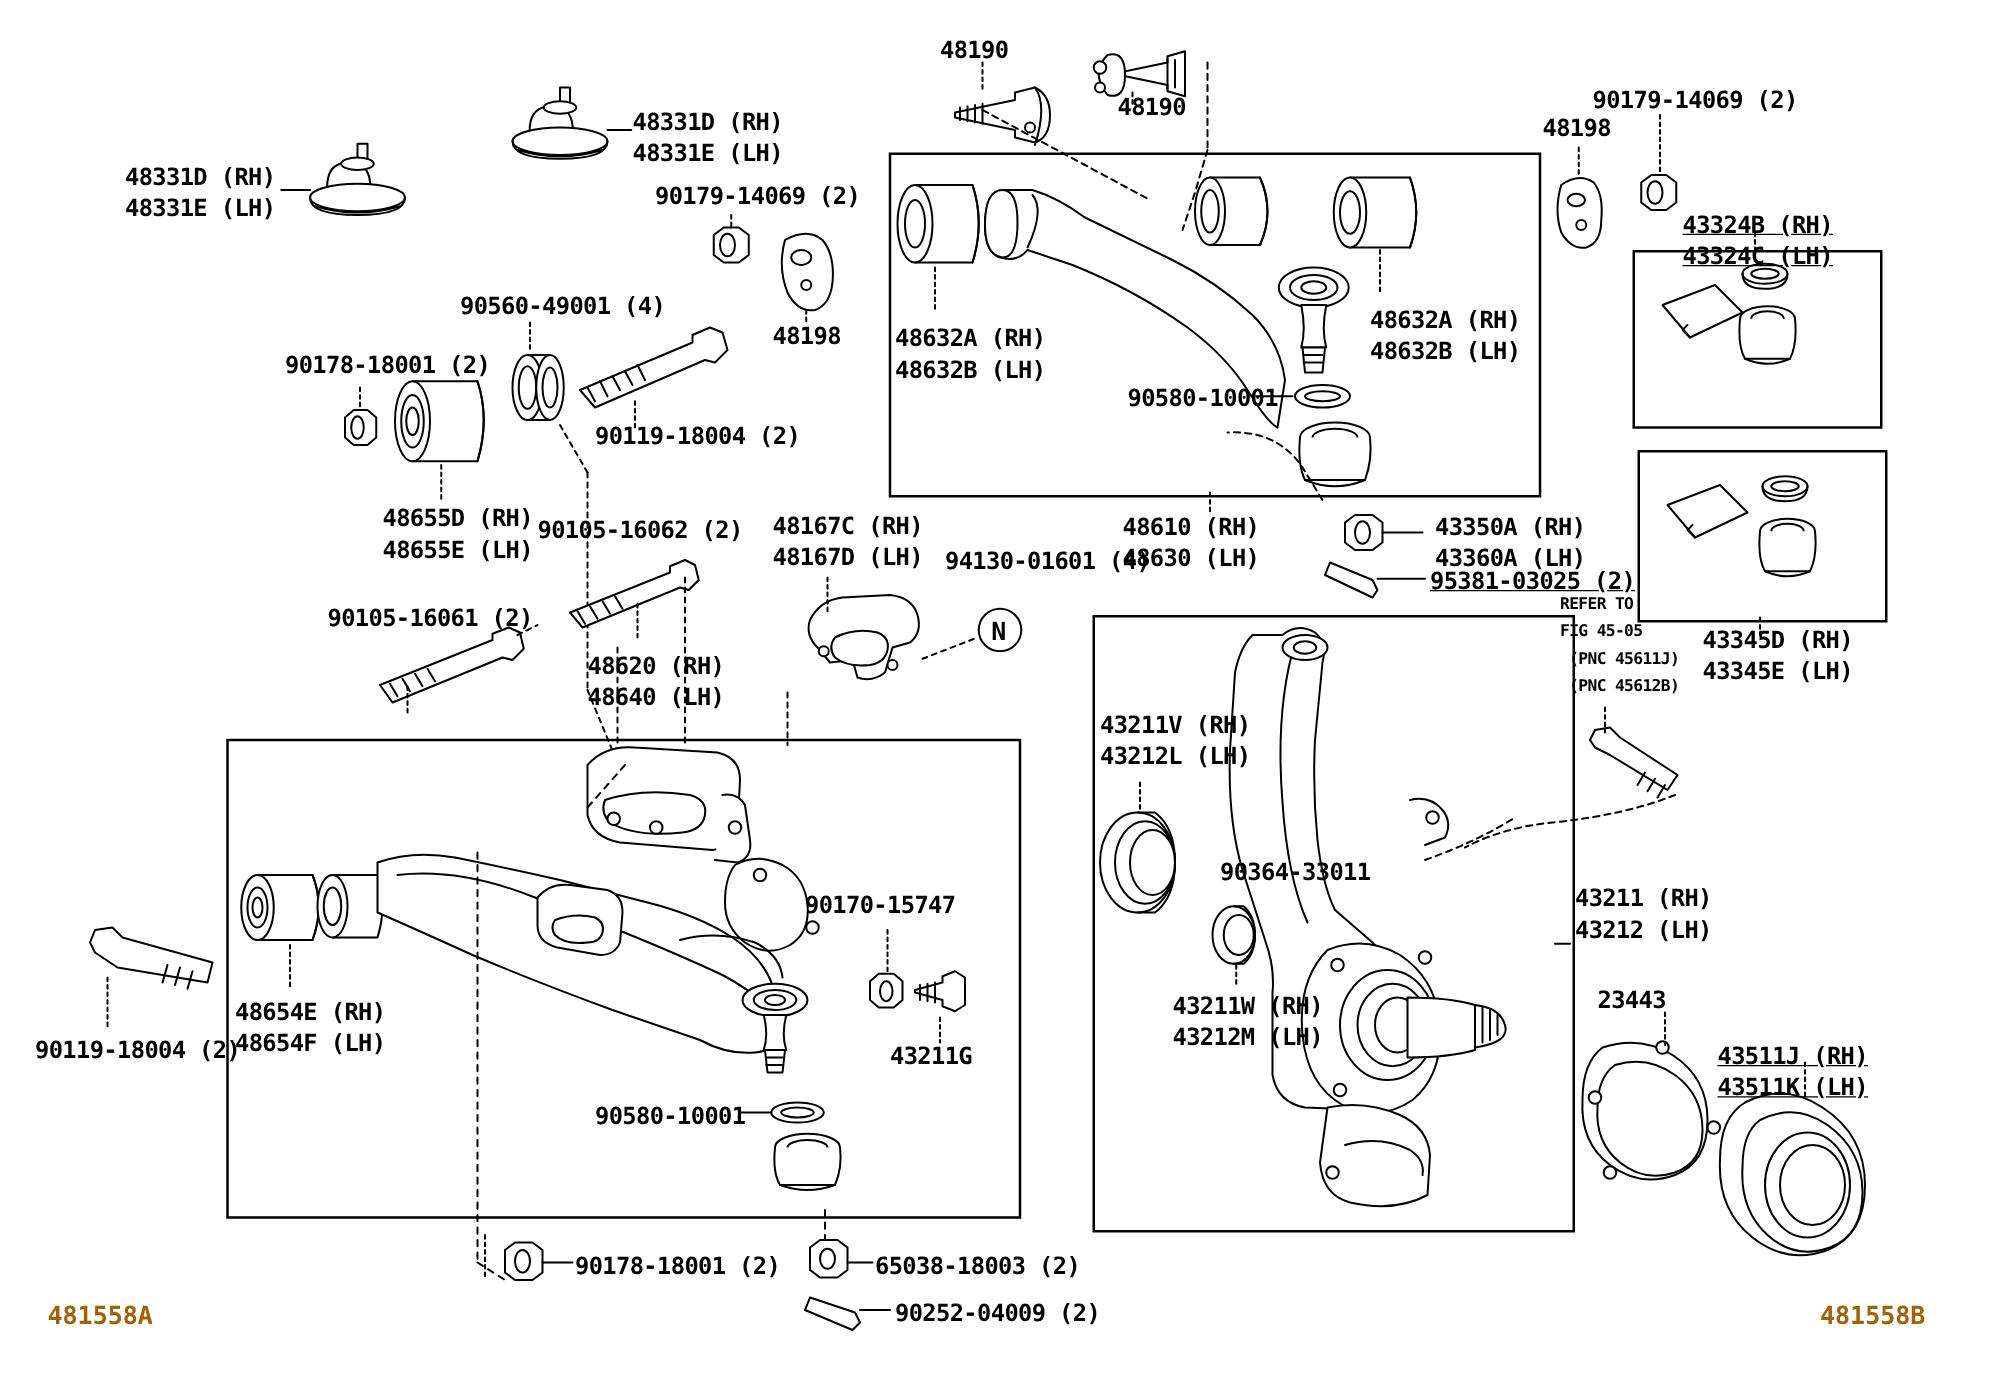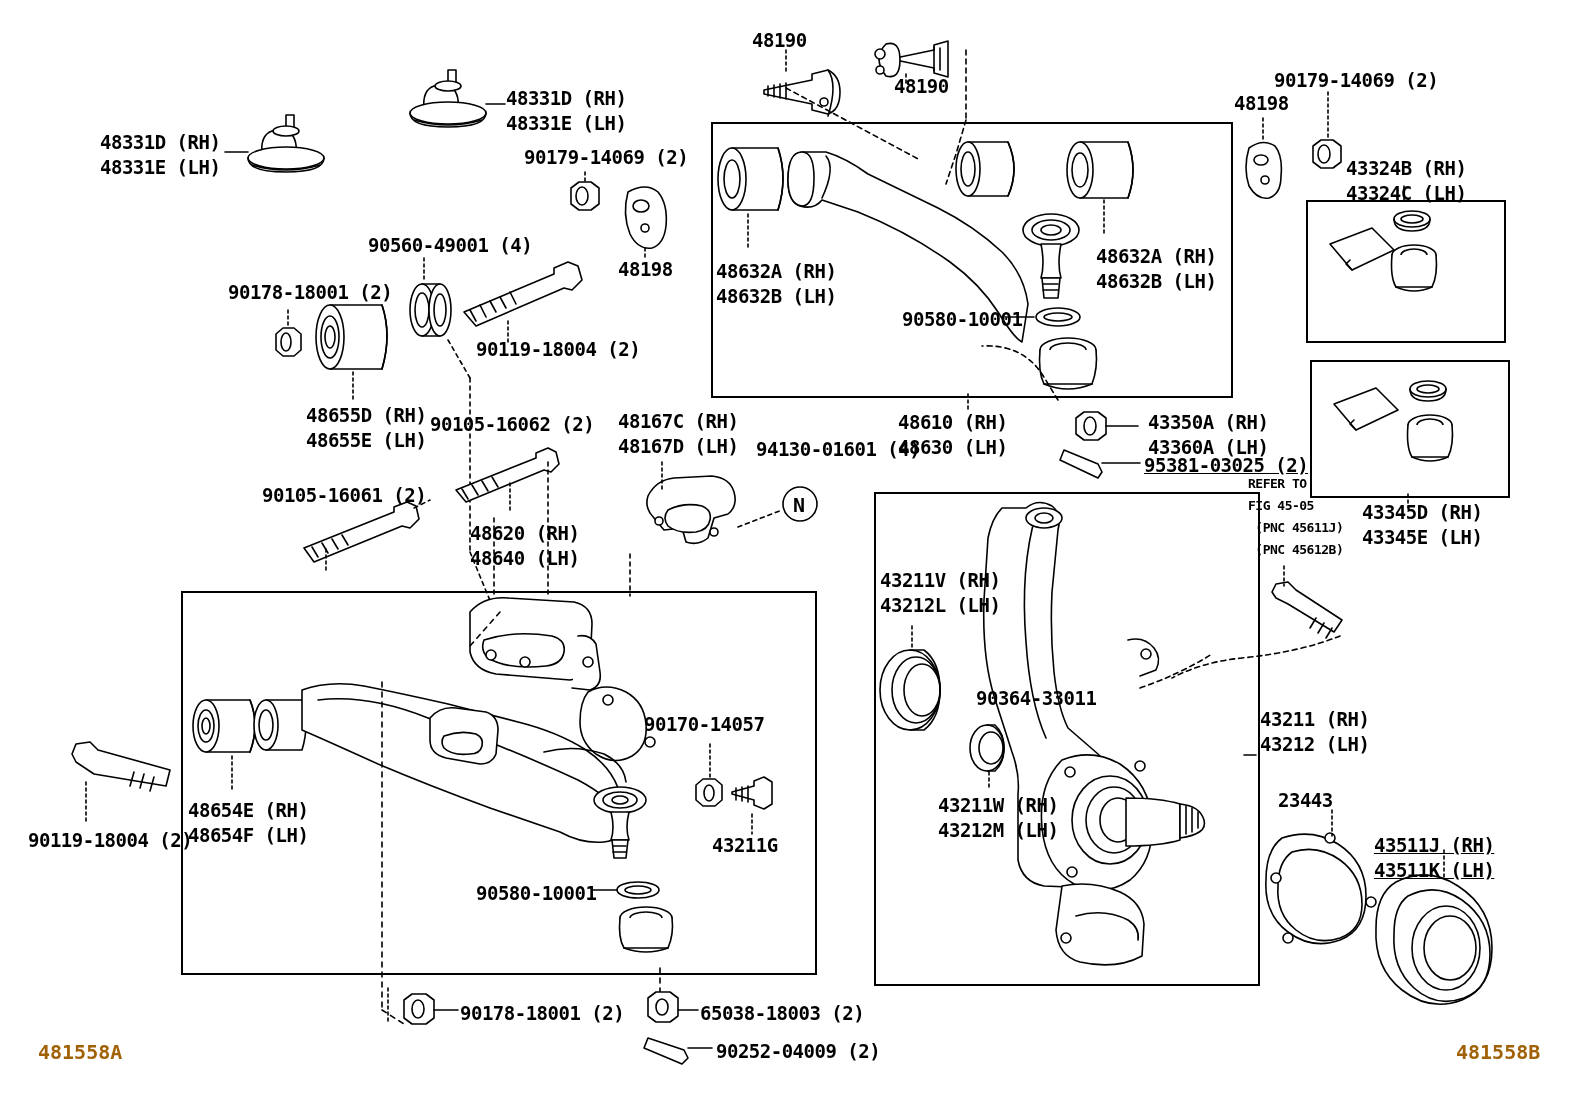--- a/index.html
+++ b/index.html
@@ -539,37 +539,37 @@
 
   <div class="lbl" style="left:1148px;top:410px;">43350A (RH)
 43360A (LH)</div>
 
   <div class="lbl" style="left:1144px;top:453px;text-decoration:underline;">95381-03025 (2)</div>
 
   <div class="lbl" style="left:1274px;top:68px;">90179-14069 (2)</div>
 
   <div class="lbl" style="left:1234px;top:91px;">48198</div>
 
-  <div class="lbl" style="left:1346px;top:156px;">43324B (RH)
+  <div class="lbl" style="left:1346px;top:168px;text-decoration:underline;">43324B (RH)
 43324C (LH)</div>
 
   <div class="lbl" style="left:1362px;top:500px;">43345D (RH)
 43345E (LH)</div>
 
   <div class="lbl sm" style="left:1248px;top:473px;line-height:22px;">REFER TO
 FIG 45-05
  (PNC 45611J)
  (PNC 45612B)</div>
 
   <div class="lbl" style="left:28px;top:828px;">90119-18004 (2)</div>
 
   <div class="lbl" style="left:188px;top:798px;">48654E (RH)
 48654F (LH)</div>
 
-  <div class="lbl" style="left:644px;top:712px;">90170-14057</div>
+  <div class="lbl" style="left:644px;top:712px;">90170-15747</div>
 
   <div class="lbl" style="left:712px;top:833px;">43211G</div>
 
   <div class="lbl" style="left:476px;top:881px;">90580-10001</div>
 
   <div class="lbl" style="left:460px;top:1001px;">90178-18001 (2)</div>
 
   <div class="lbl" style="left:700px;top:1001px;">65038-18003 (2)</div>
 
   <div class="lbl" style="left:716px;top:1039px;">90252-04009 (2)</div>

